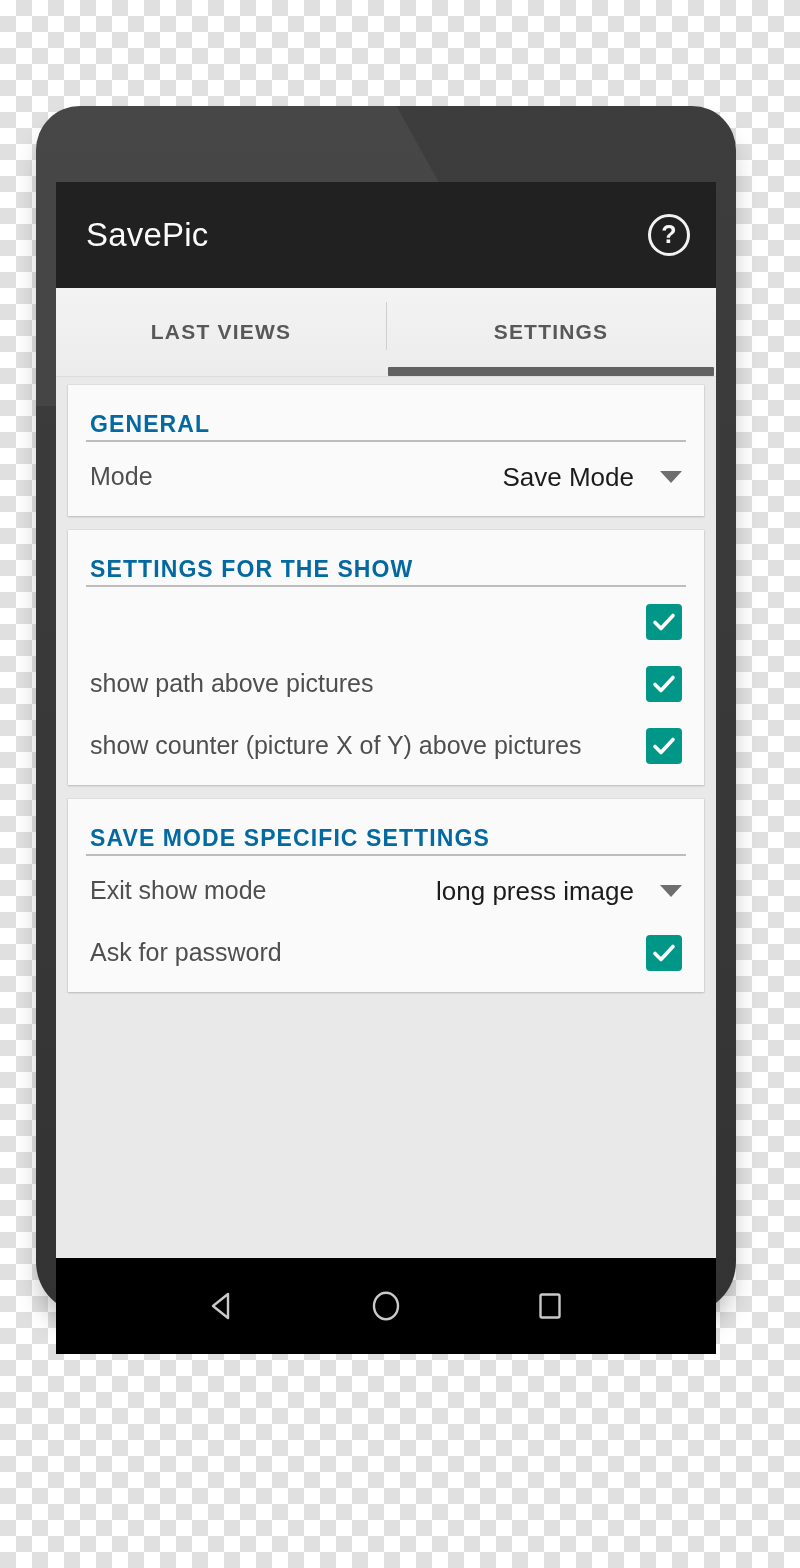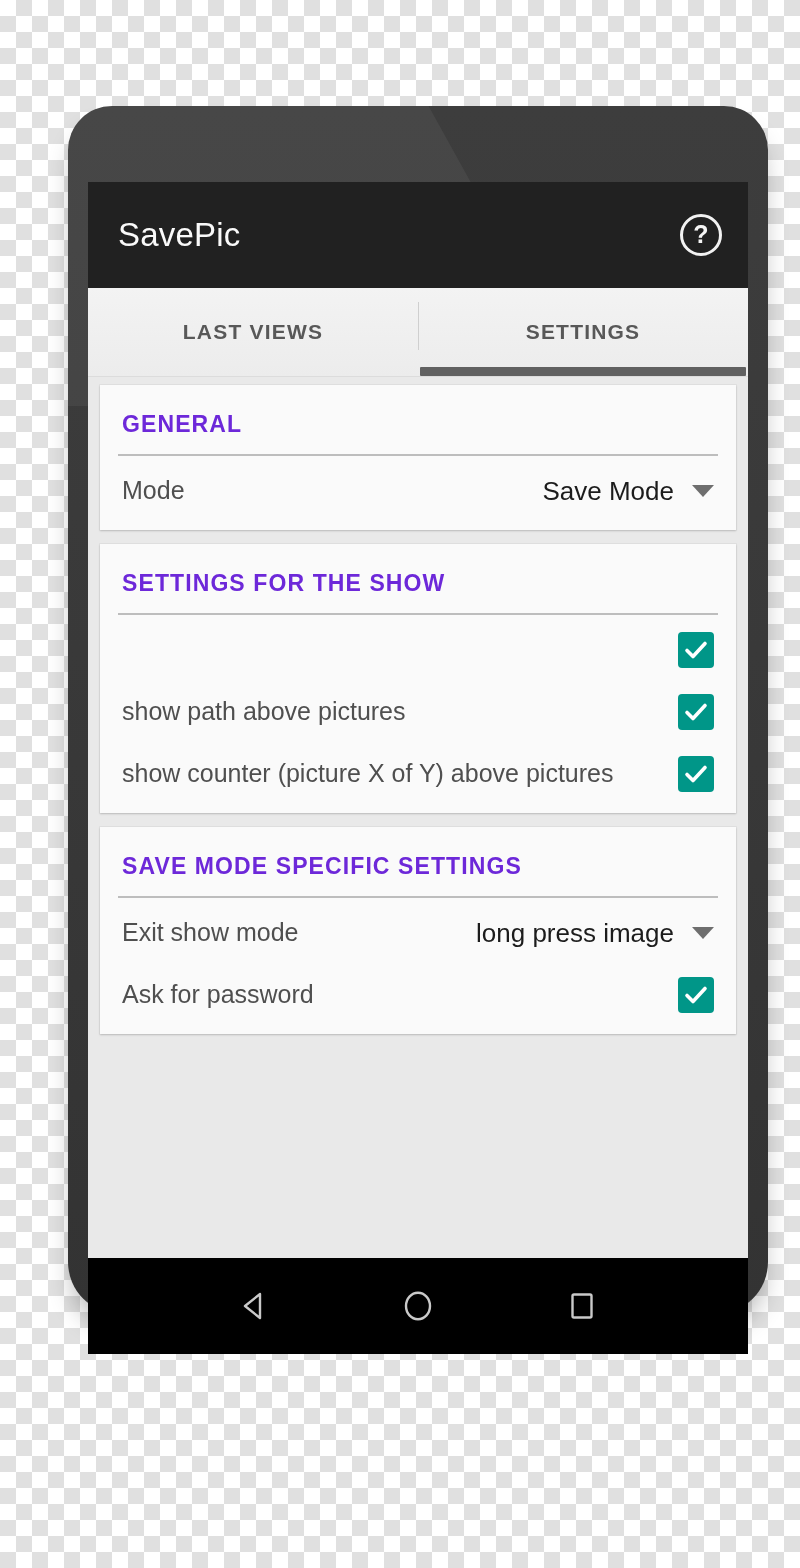--- a/index.html
+++ b/index.html
@@ -15,21 +15,21 @@
     background-image:
       linear-gradient(45deg, #e0e0e0 25%, transparent 25%, transparent 75%, #e0e0e0 75%, #e0e0e0),
       linear-gradient(45deg, #e0e0e0 25%, transparent 25%, transparent 75%, #e0e0e0 75%, #e0e0e0);
     background-size: 32px 32px;
     background-position: 0 0, 16px 16px;
   }
 
   
   #device {
     position: absolute;
-    left: 68px;
+    left: 36px;
     top: 106px;
     width: 700px;
     height: 1208px;
     background: linear-gradient(180deg, #3d3d3d 0%, #393939 45%, #333333 100%);
     border-radius: 44px 44px 52px 52px;
     box-shadow: 0 18px 26px -6px rgba(0,0,0,0.30);
   }
   
   #gloss {
     position: absolute;
@@ -144,22 +144,22 @@
   .card {
     background: #fafafa;
     margin: 0 12px 14px 12px;
     box-shadow: 0 1px 2px rgba(0,0,0,0.18), 0 0 0 1px rgba(0,0,0,0.03);
     padding: 0 0 8px 0;
   }
   .card-title {
     font-size: 23px;
     font-weight: 700;
     letter-spacing: 1.1px;
-    color: #6d28d9;
-    padding: 26px 22px 16px 22px;
+    color: #0369a1;
+    padding: 26px 22px 2px 22px;
   }
   .card-divider {
     height: 2px;
     background: #bdbdbd;
     margin: 0 18px 4px 18px;
   }
 
   .row {
     display: flex;
     align-items: center;
@@ -174,21 +174,21 @@
   }
   .row-label.wrap {
     max-width: 290px;
   }
   .spacer { flex: 1; }
 
   
   .spinner {
     display: flex;
     align-items: center;
-    gap: 18px;
+    gap: 26px;
   }
   .spinner-value {
     font-size: 26px;
     color: #1c1c1c;
   }
   .caret {
     width: 0; height: 0;
     border-left: 11px solid transparent;
     border-right: 11px solid transparent;
     border-top: 12px solid #6e6e6e;

